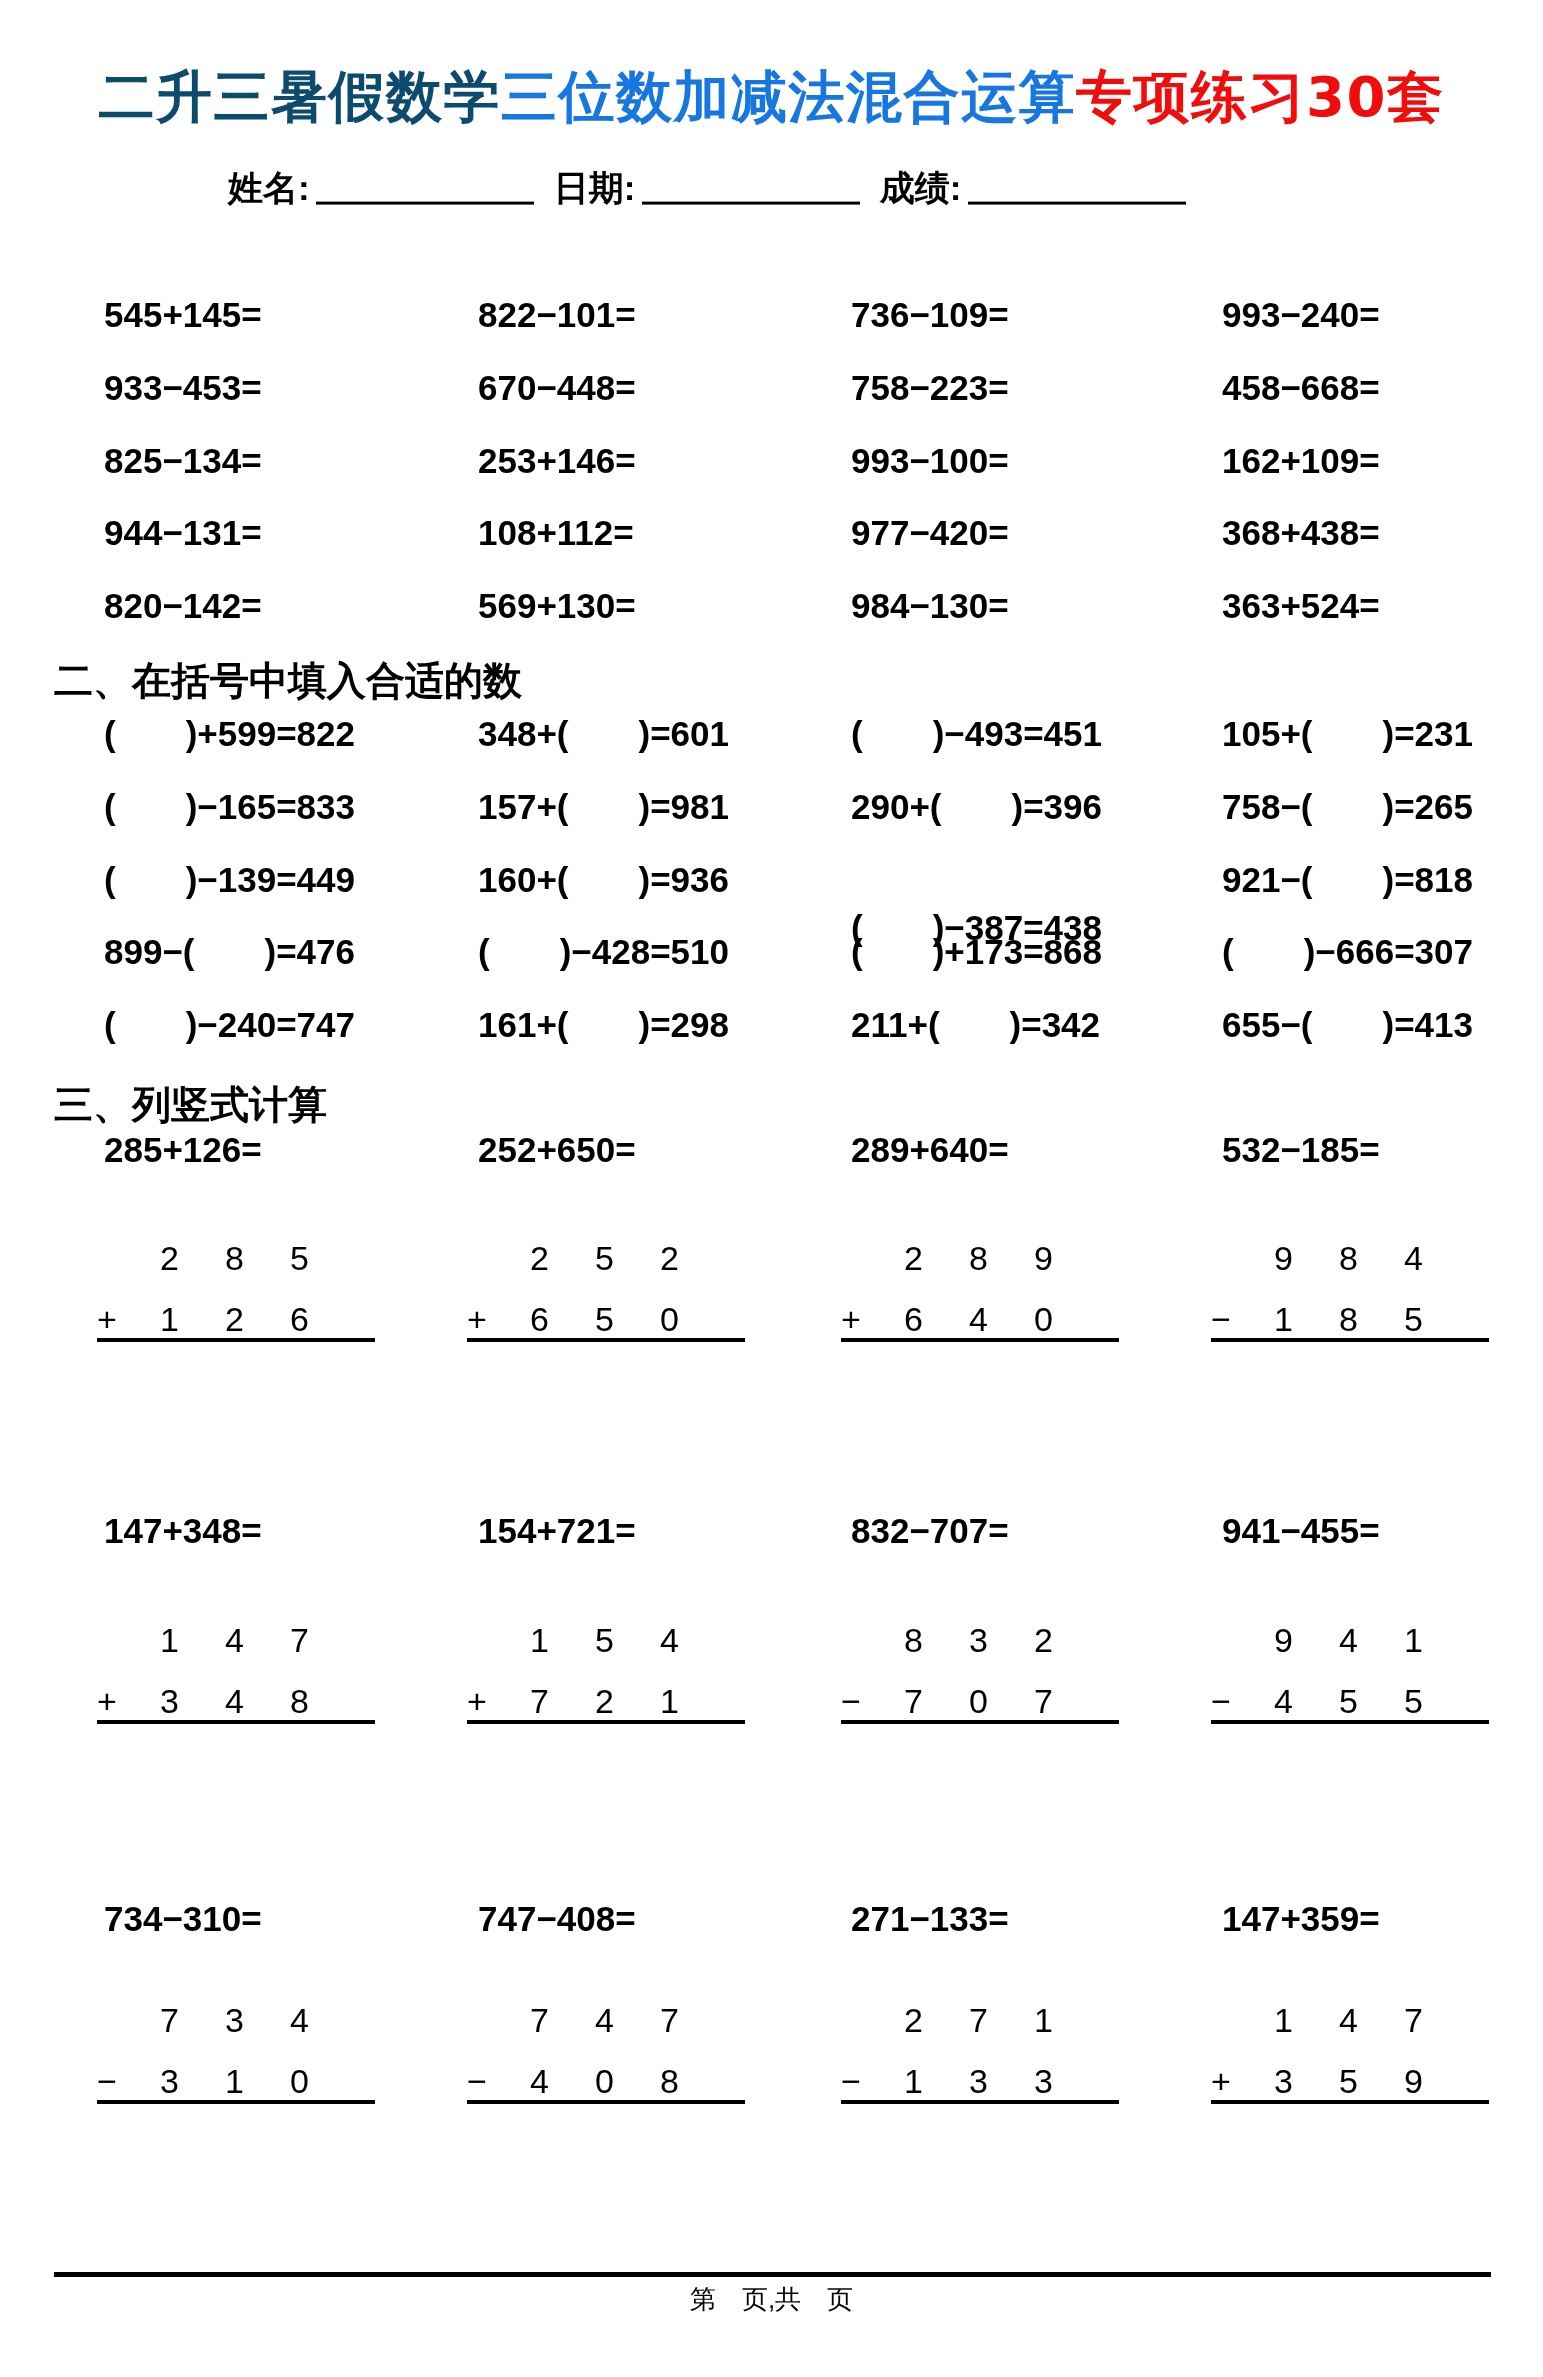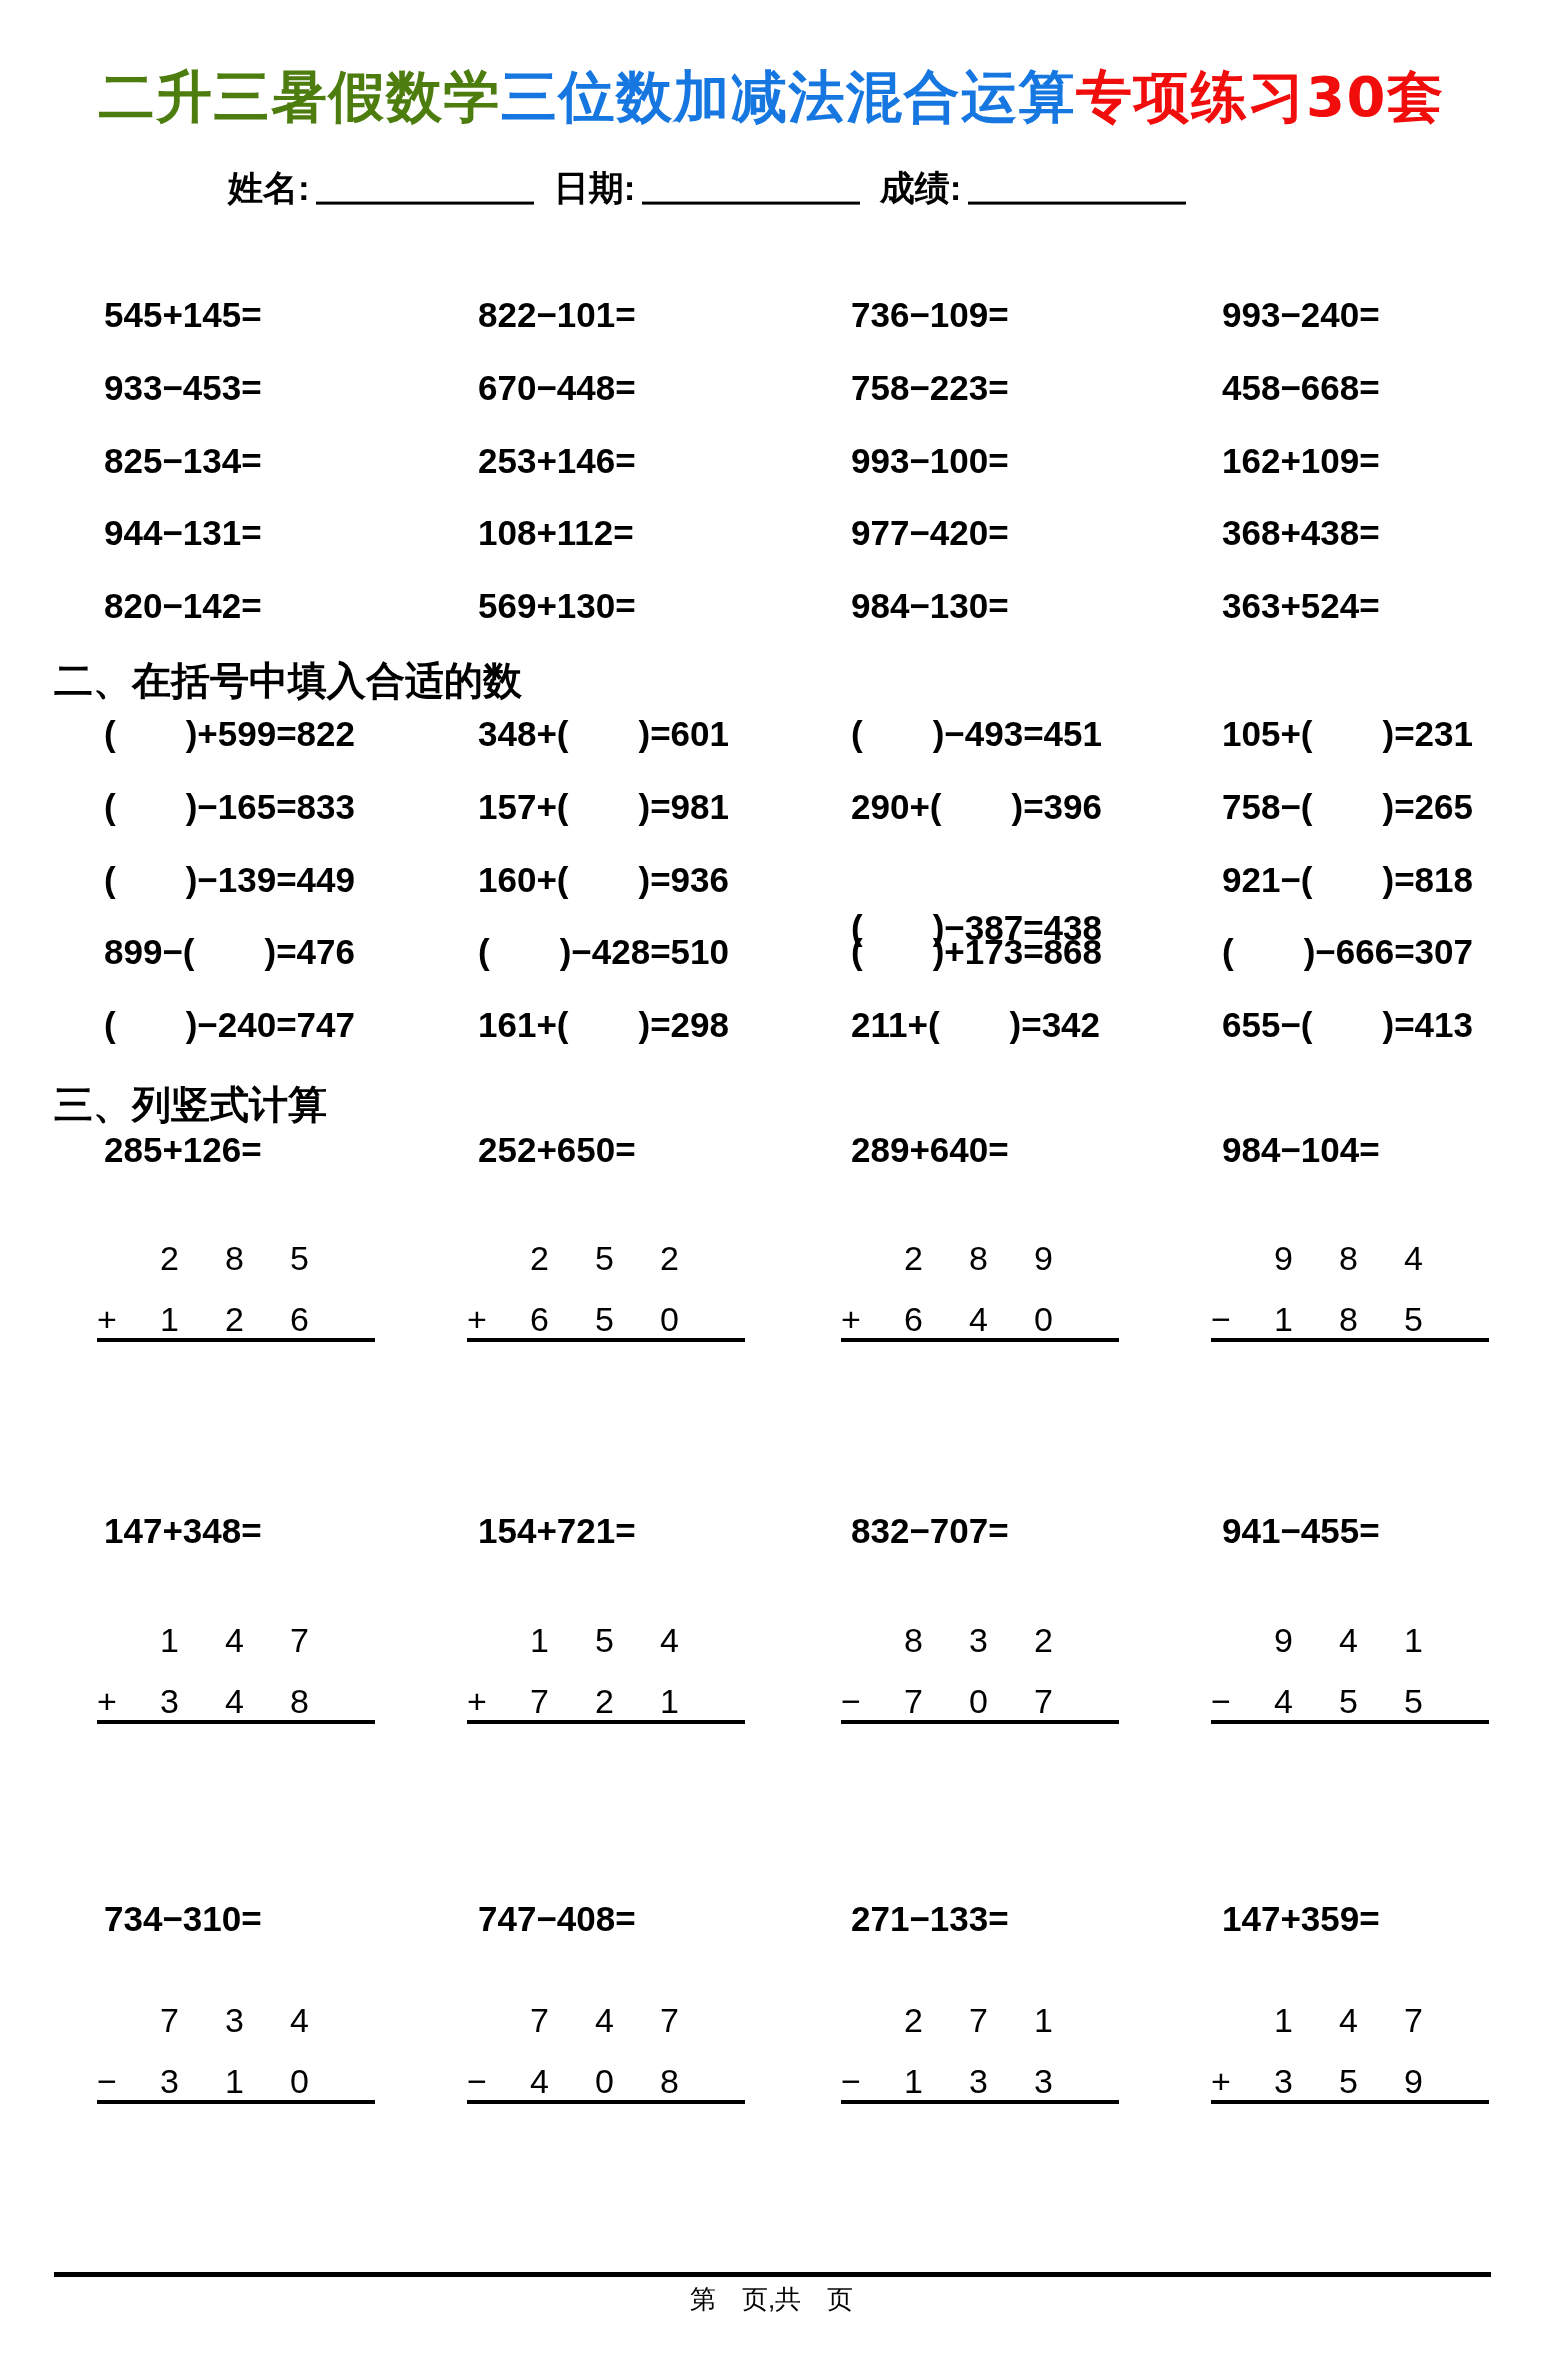--- a/index.html
+++ b/index.html
@@ -41,21 +41,21 @@
     position:absolute;left:0;top:2282px;width:100%;text-align:center;
     font-size:26px;white-space:pre;
   }
 </style>
 </head>
 <body>
 
 <div class="page">
 
   <div class="title">
-    <span style="color: #4d7c0f;">二升三暑假数学</span><span class="t-blue" style="color: rgb(23, 119, 224);">三位数加减法混合运算</span><span class="t-red" style="color: rgb(242, 13, 13);">专项练习30套</span>
+    <span style="color: #0c4a6e;">二升三暑假数学</span><span class="t-blue" style="color: rgb(23, 119, 224);">三位数加减法混合运算</span><span class="t-red" style="color: rgb(242, 13, 13);">专项练习30套</span>
   </div>
 
   <div class="namerow">
     <span>姓名:</span><span class="blank"></span><span>日期:</span><span class="blank"></span><span>成绩:</span><span class="blank"></span>
   </div>
 
   <div id="sec1">
       <span class="expr" style="left: 104px; top: 295px;">545+145=</span>
       <span class="expr" style="left: 478px; top: 295px;">822−101=</span>
       <span class="expr" style="left: 851px; top: 295px;">736−109=</span>
@@ -130,21 +130,21 @@
       <div class="vblock" style="left: 841px; top: 1237px;">
         <span class="vdigit" style="left: 63px; top: 1.5px;">2</span>
         <span class="vdigit" style="left: 128px; top: 1.5px;">8</span>
         <span class="vdigit" style="left: 193px; top: 1.5px;">9</span>
         <span class="vsign" style="top: 63px;">+</span>
         <span class="vdigit" style="left: 63px; top: 63px;">6</span>
         <span class="vdigit" style="left: 128px; top: 63px;">4</span>
         <span class="vdigit" style="left: 193px; top: 63px;">0</span>
         <div class="vline"></div>
       </div>
-      <span class="expr" style="left: 1222px; top: 1130px;">984−104=</span>
+      <span class="expr" style="left: 1222px; top: 1130px;">532−185=</span>
       <div class="vblock" style="left: 1211px; top: 1237px;">
         <span class="vdigit" style="left: 63px; top: 1.5px;">9</span>
         <span class="vdigit" style="left: 128px; top: 1.5px;">8</span>
         <span class="vdigit" style="left: 193px; top: 1.5px;">4</span>
         <span class="vsign" style="top: 63px;">−</span>
         <span class="vdigit" style="left: 63px; top: 63px;">1</span>
         <span class="vdigit" style="left: 128px; top: 63px;">8</span>
         <span class="vdigit" style="left: 193px; top: 63px;">5</span>
         <div class="vline"></div>
       </div>

